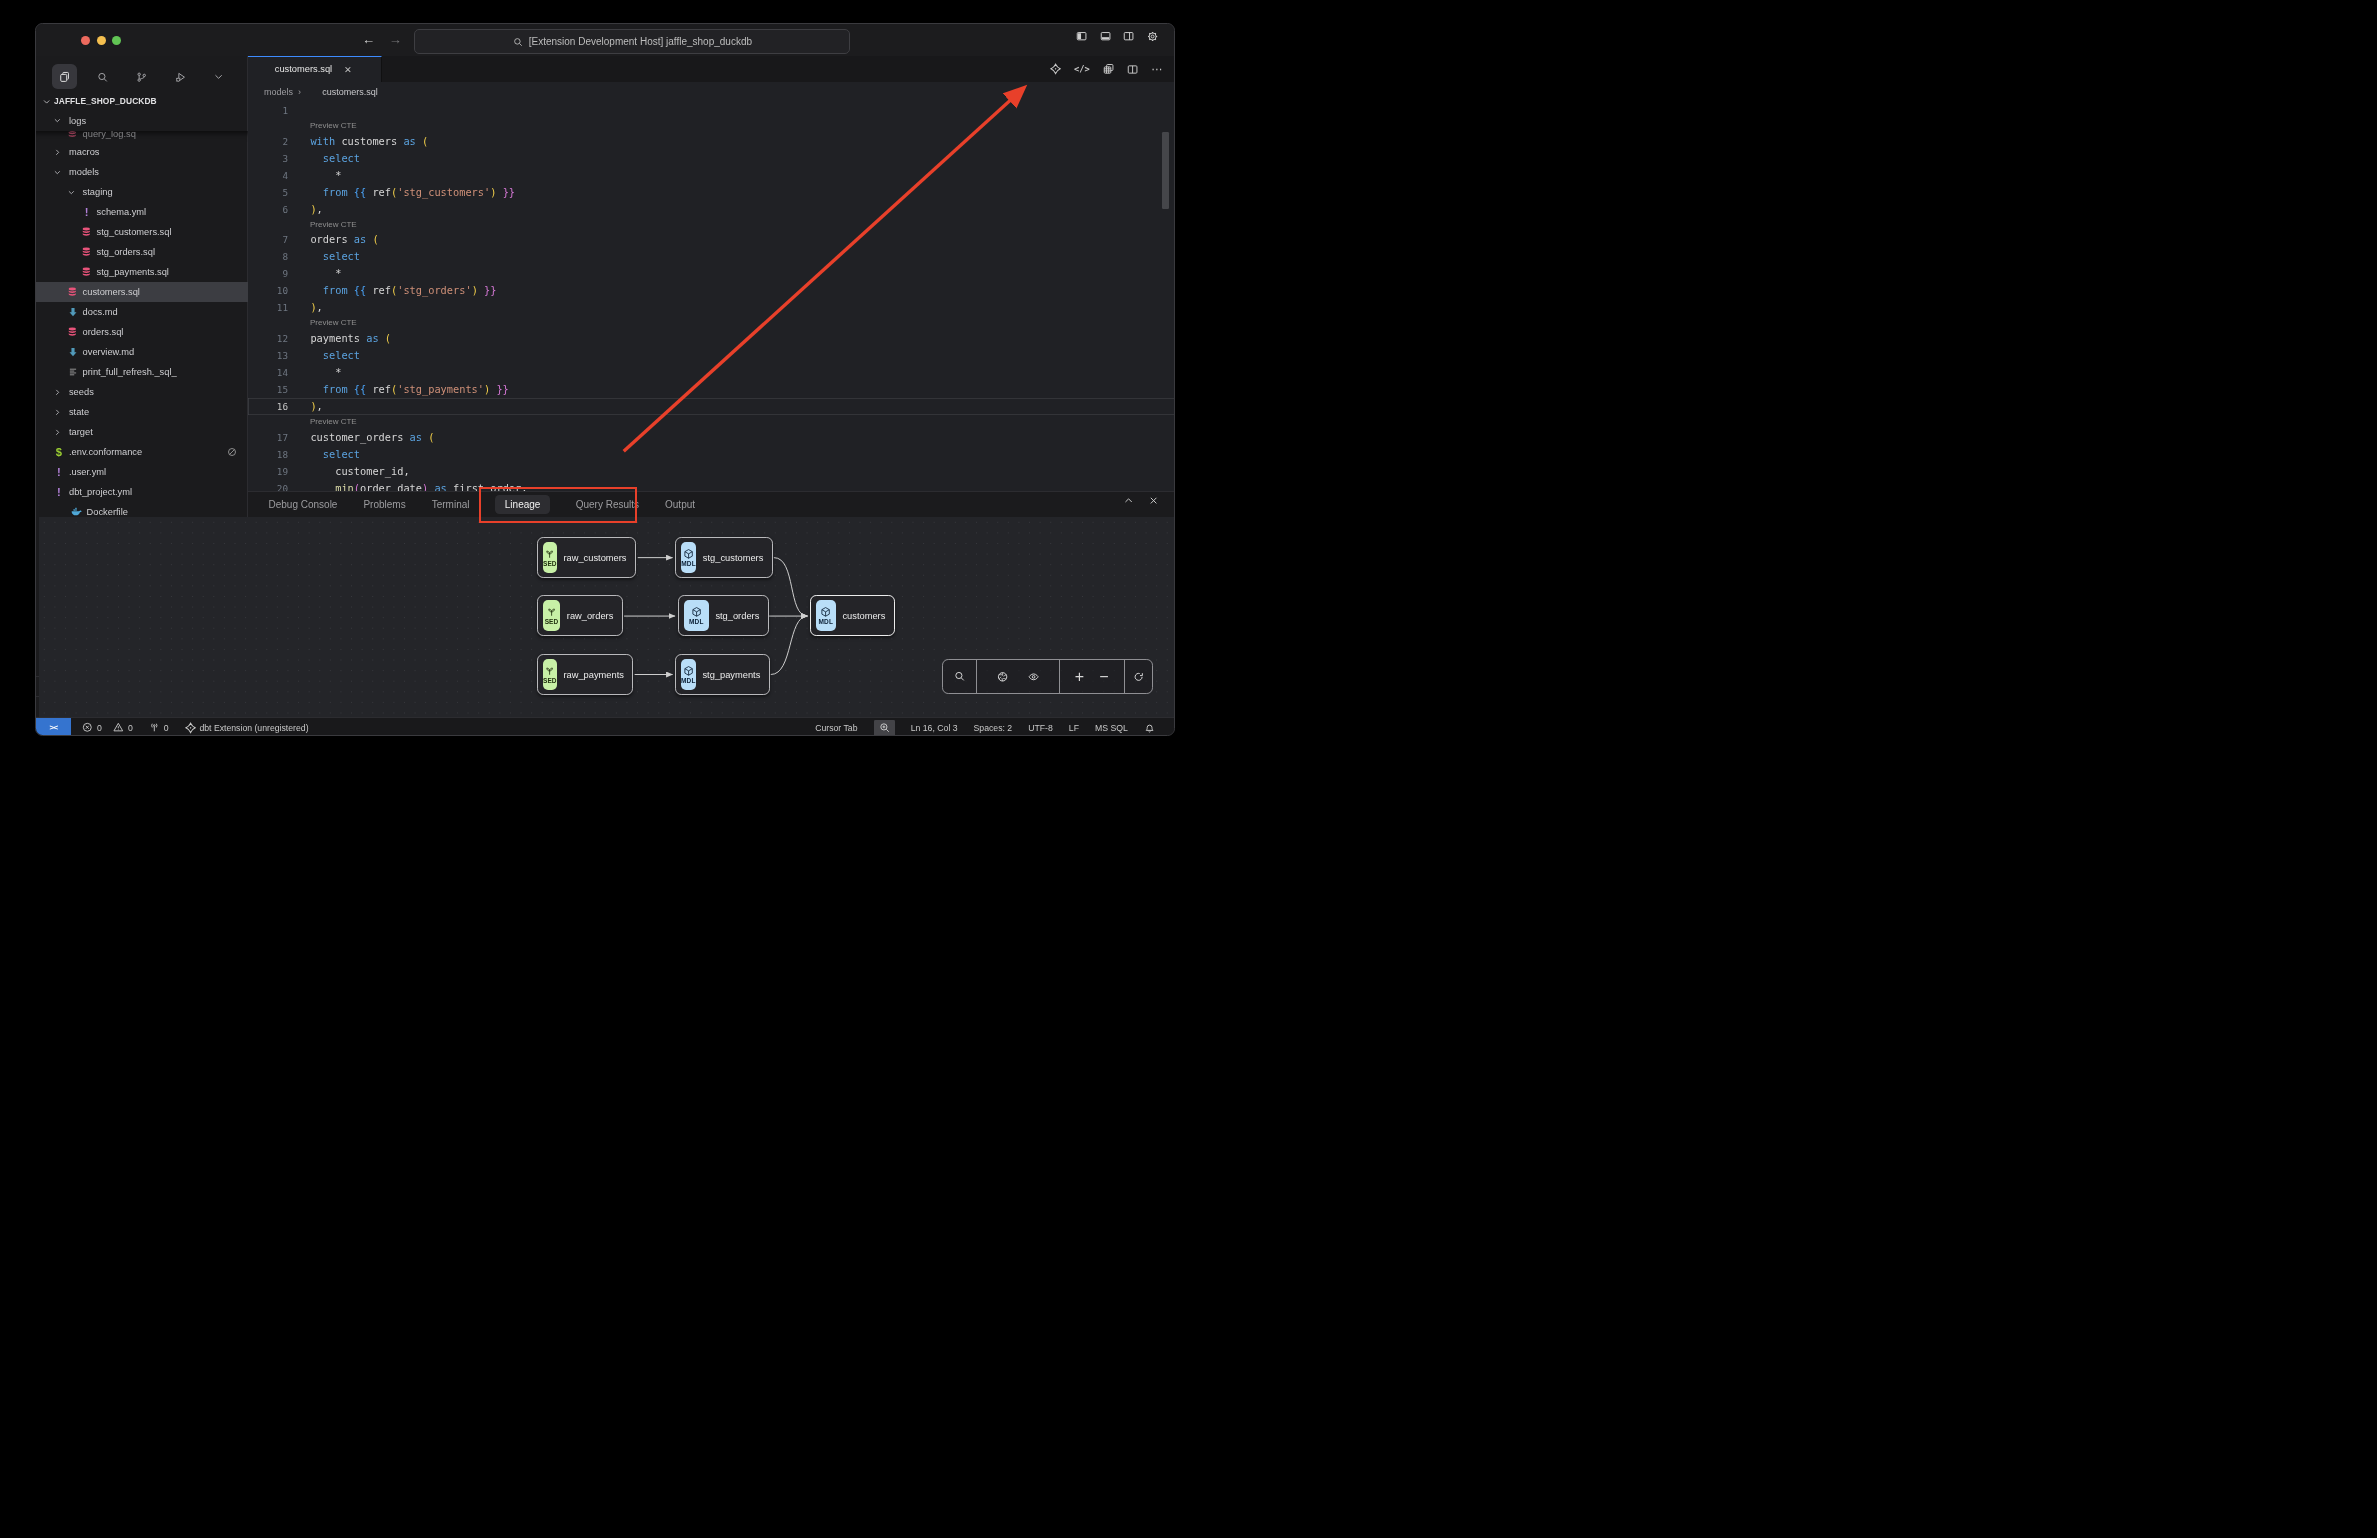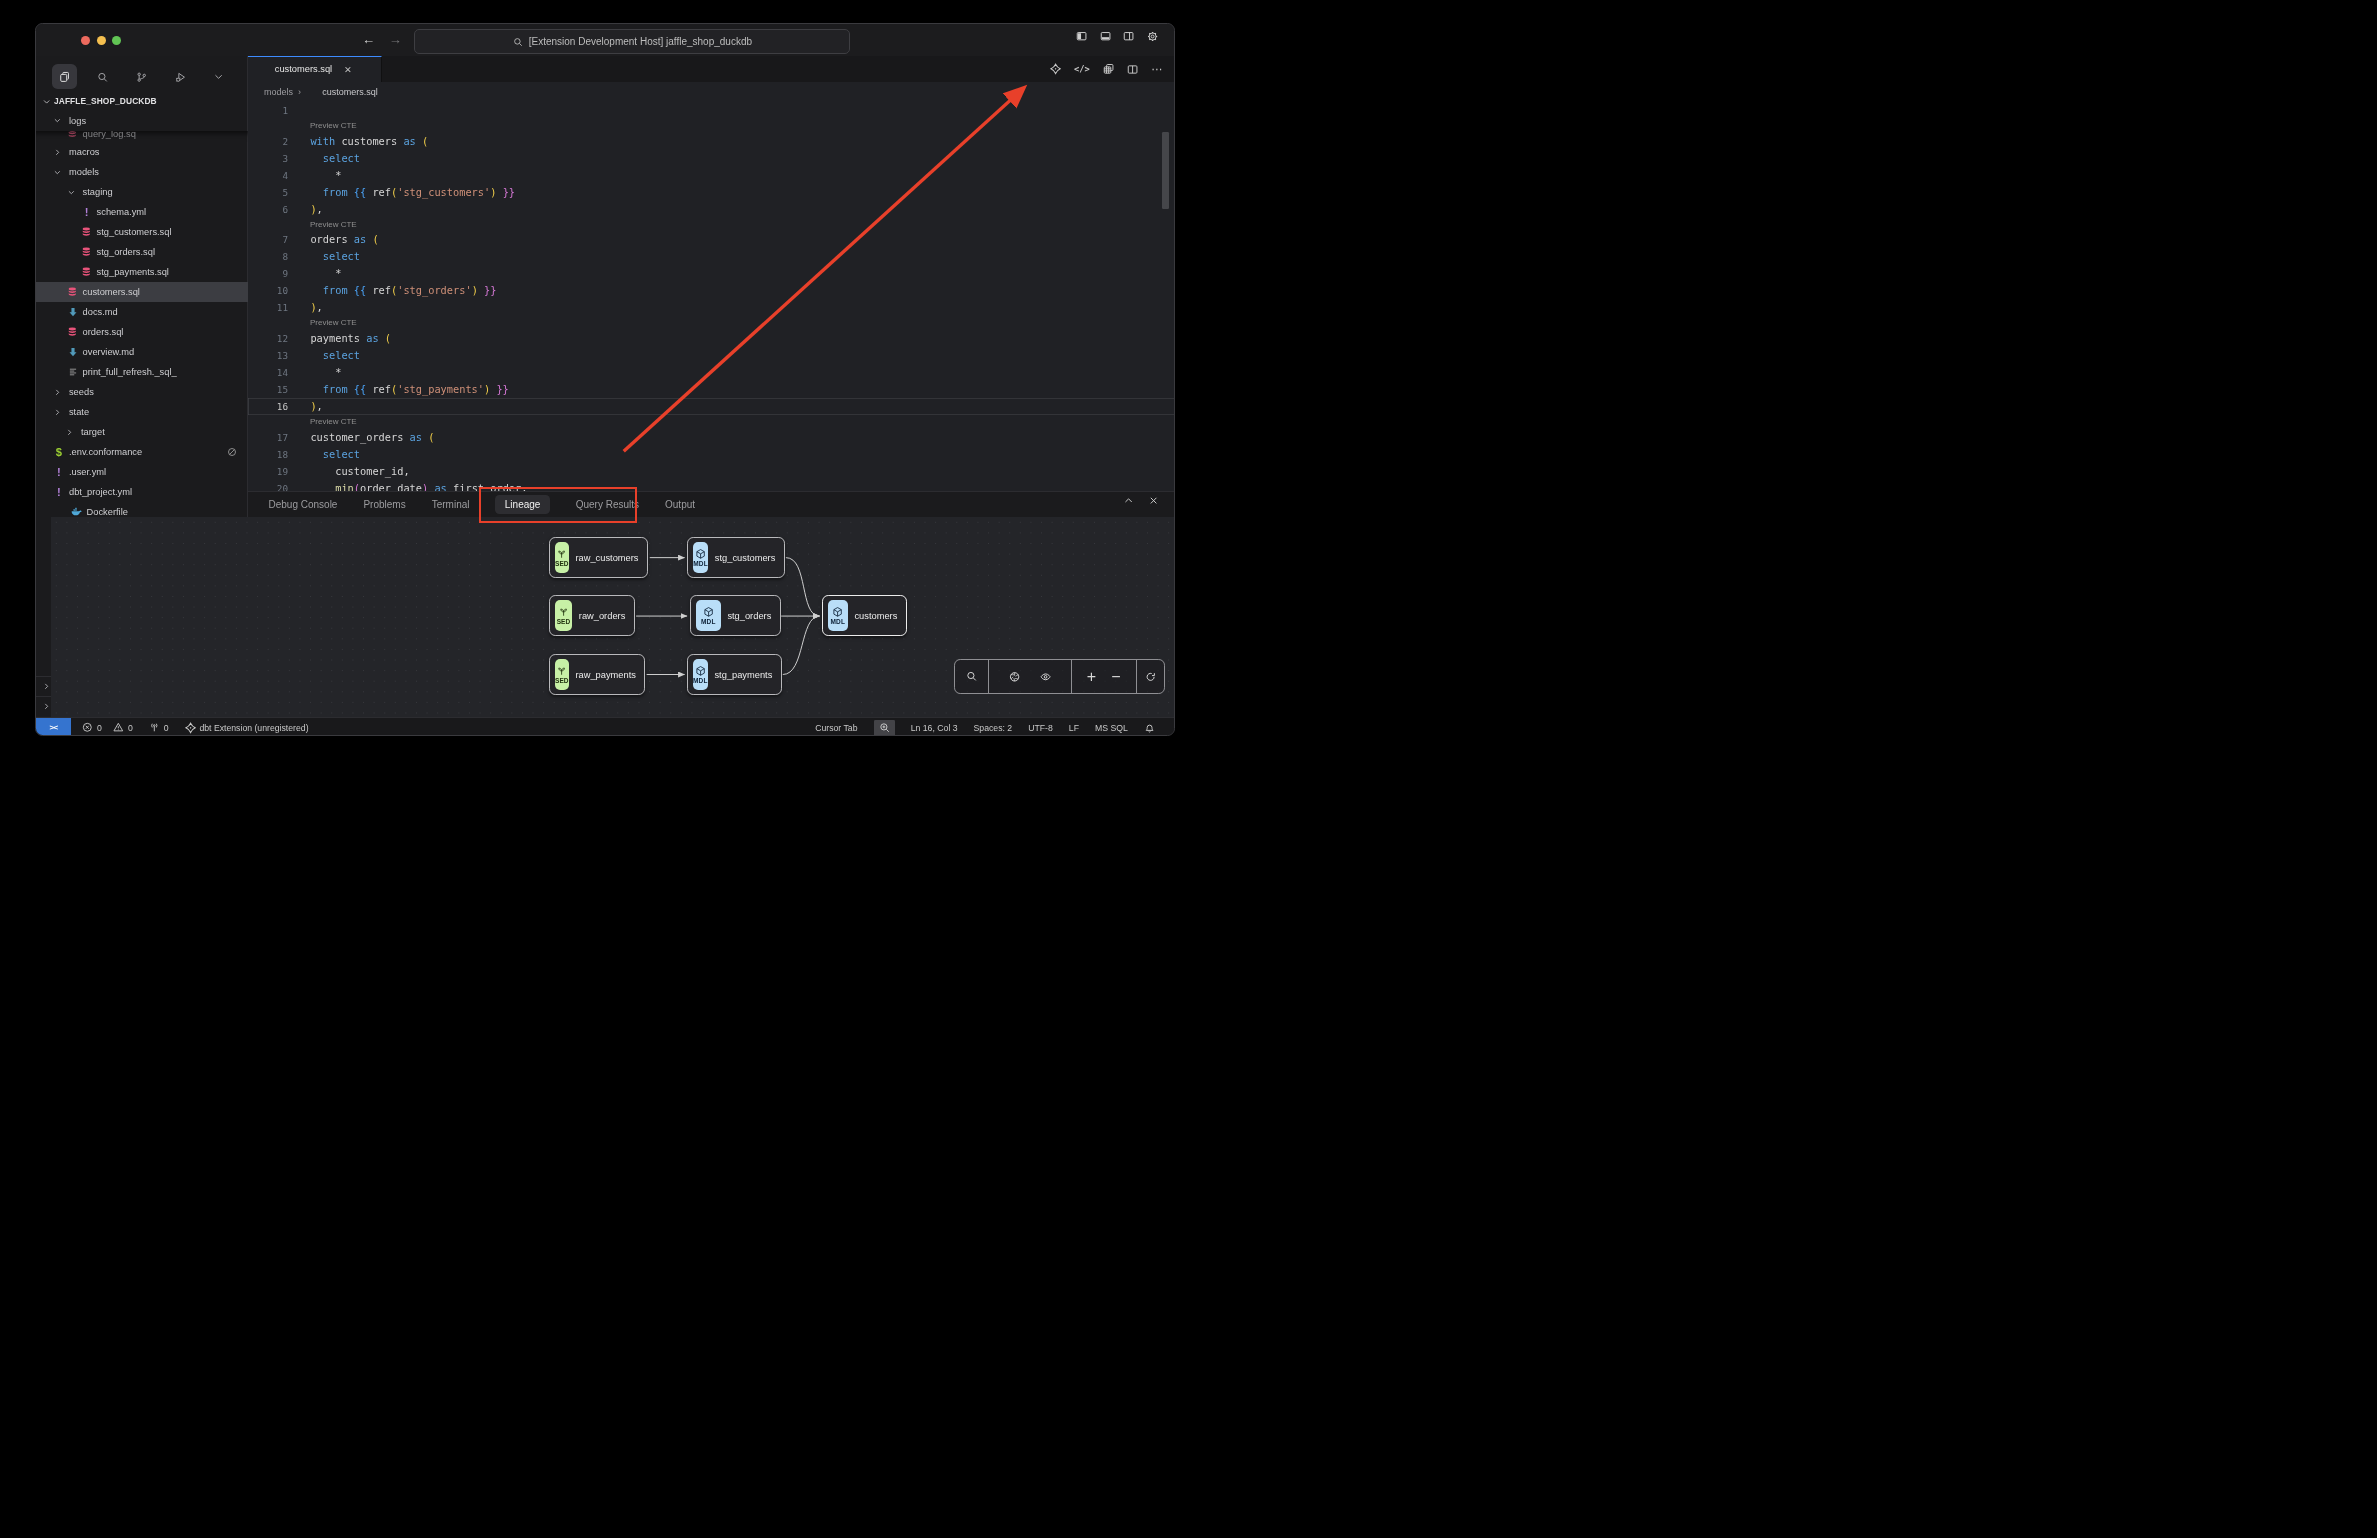--- a/index.html
+++ b/index.html
@@ -52,21 +52,21 @@
   .cline.cur .ln{color:#c6c6c6;}
   .lens{height:13.7px;line-height:13.7px;padding-left:62px;font-size:8px;color:#8f8f8f;font-family:"Liberation Sans",sans-serif;}
   .k{color:#5ba3e0}.i{color:#d6d6d6}.g{color:#f2cf4a}.b{color:#4aa2f5}.m{color:#d678d6}.s{color:#cf9078}.f{color:#dcdcaa}
   #scrollthumb{right:5px;top:108px;width:6.8px;height:77px;background:#45464a;border-radius:1.2px;}
   
   #paneltabs{left:212px;top:467px;width:928px;height:26px;background:#1b1b1d;border-top:0.6px solid #2c2c30;
     display:flex;align-items:center;gap:26px;padding-left:20.5px;box-sizing:border-box;font-size:10px;color:#9d9da0;}
   .ptab{cursor:default;}
   .ptab.active{background:#2d2d31;color:#f0f0f0;padding:4.4px 9.3px;border-radius:4.4px;}
   #panelbtns{right:15px;top:471px;display:flex;gap:13.7px;color:#cccccc;}
-  #canvas{left:15px;top:493px;width:1139px;height:200px;background:#242529;
+  #canvas{left:3px;top:493px;width:1139px;height:200px;background:#242529;
     background-image:radial-gradient(#37383d 0.8px,transparent 0.8px);background-size:10.6px 10.6px;overflow:hidden;}
   .node{position:absolute;height:41px;background:#242428;border:0.9px solid #b9b9bc;border-radius:6.2px;
     display:flex;align-items:center;padding:0 8.7px 0 5px;box-sizing:border-box;gap:6.8px;box-shadow:0 1.2px 3.1px rgba(0,0,0,.45);}
   .node.sel{border:1.6px solid #ececec;}
   .badge{width:25px;height:31px;border-radius:5px;display:flex;flex-direction:column;align-items:center;justify-content:center;gap:0.6px;}
   .badge .blbl{font-size:6.5px;font-weight:bold;letter-spacing:0.1px;}
   .badge.SED{background:#c7f0a6;color:#21320f;}
   .badge.MDL{background:#b9def8;color:#0c2036;}
   .nlabel{color:#ececec;font-size:9.3px;}
   #edges{position:absolute;left:0;top:0;width:1139px;height:200px;}
@@ -337,21 +337,21 @@
             <span class="lbl">seeds</span>
           </div>
           <div class="trow" style="padding-left: 17.4px;">
             <span class="chev">
               <svg width="8.7" height="8.7" viewBox="0 0 16 16" fill="none" stroke="currentColor" stroke-width="1.6">
                 <path d="M6 3.5L10.5 8L6 12.5"></path>
               </svg>
             </span>
             <span class="lbl">state</span>
           </div>
-          <div class="trow" style="padding-left: 17.4px; margin-left: 12px;">
+          <div class="trow" style="padding-left: 17.4px;">
             <span class="chev">
               <svg width="8.7" height="8.7" viewBox="0 0 16 16" fill="none" stroke="currentColor" stroke-width="1.6">
                 <path d="M6 3.5L10.5 8L6 12.5"></path>
               </svg>
             </span>
             <span class="lbl">target</span>
           </div>
           <div class="trow" style="padding-left: 17.4px;">
             <span class="ic c-env" style="font-size: 11.2px;">$</span>
             <span class="lbl">.env.conformance</span>

